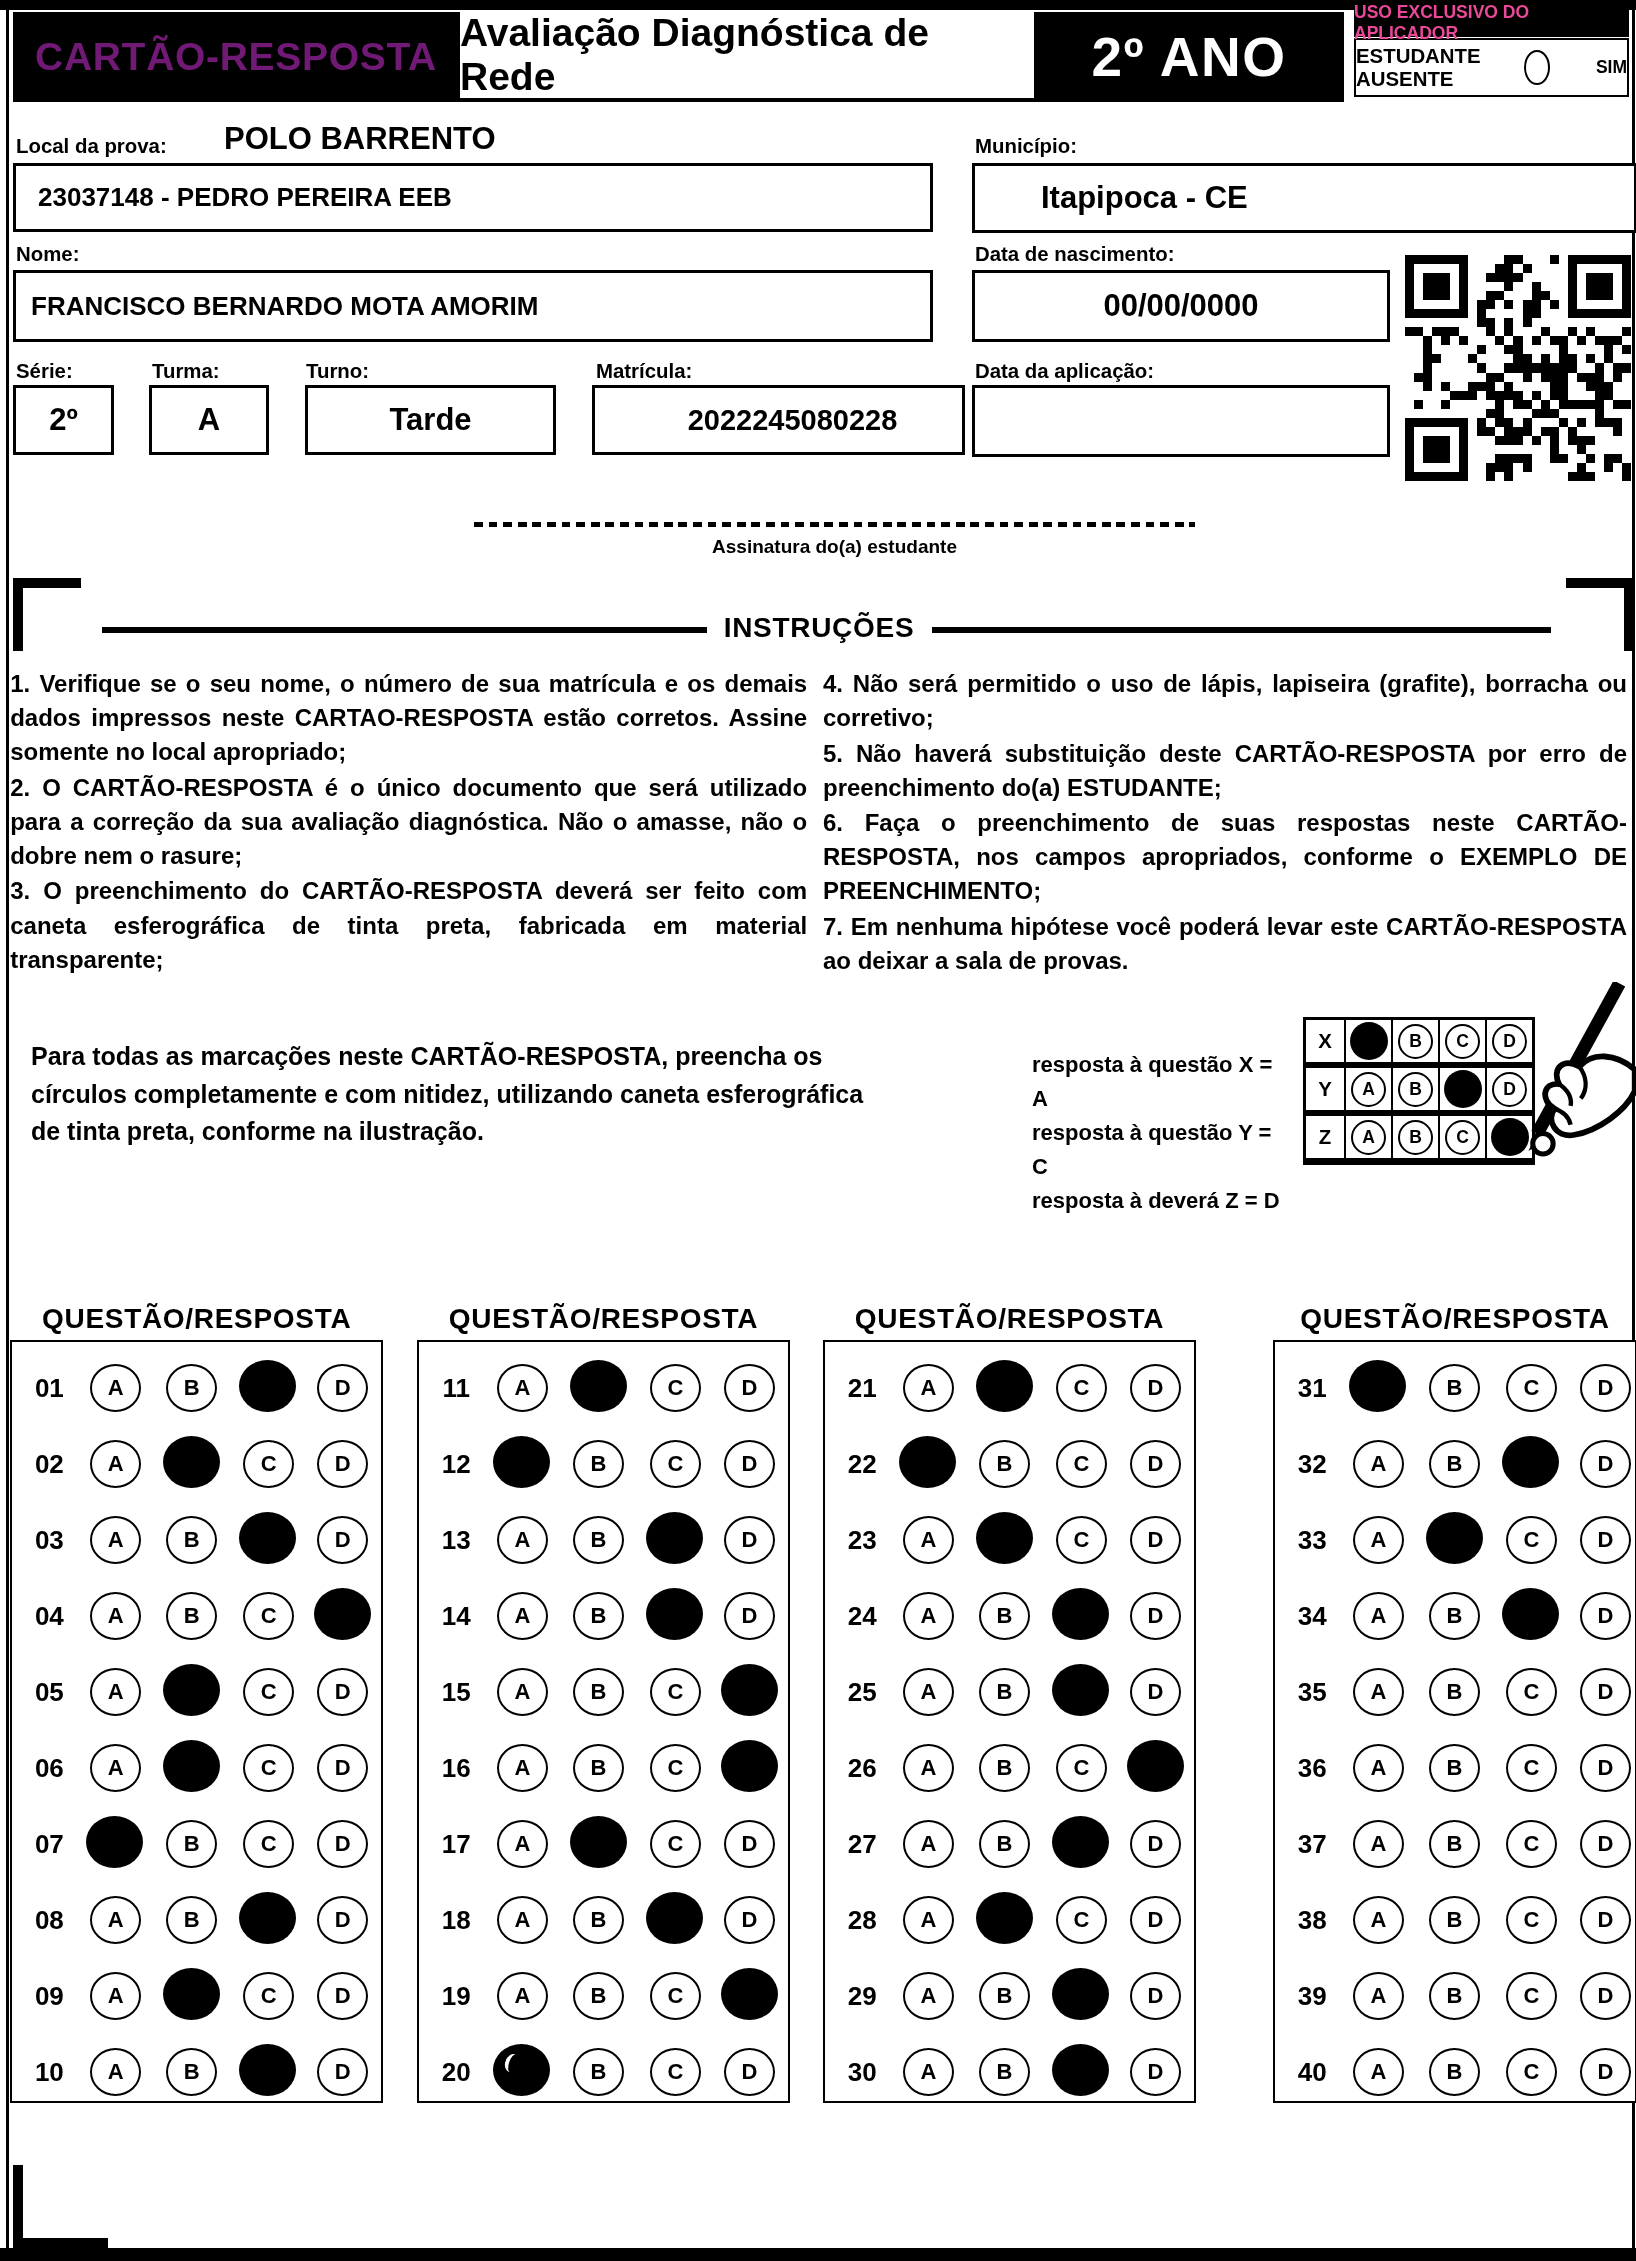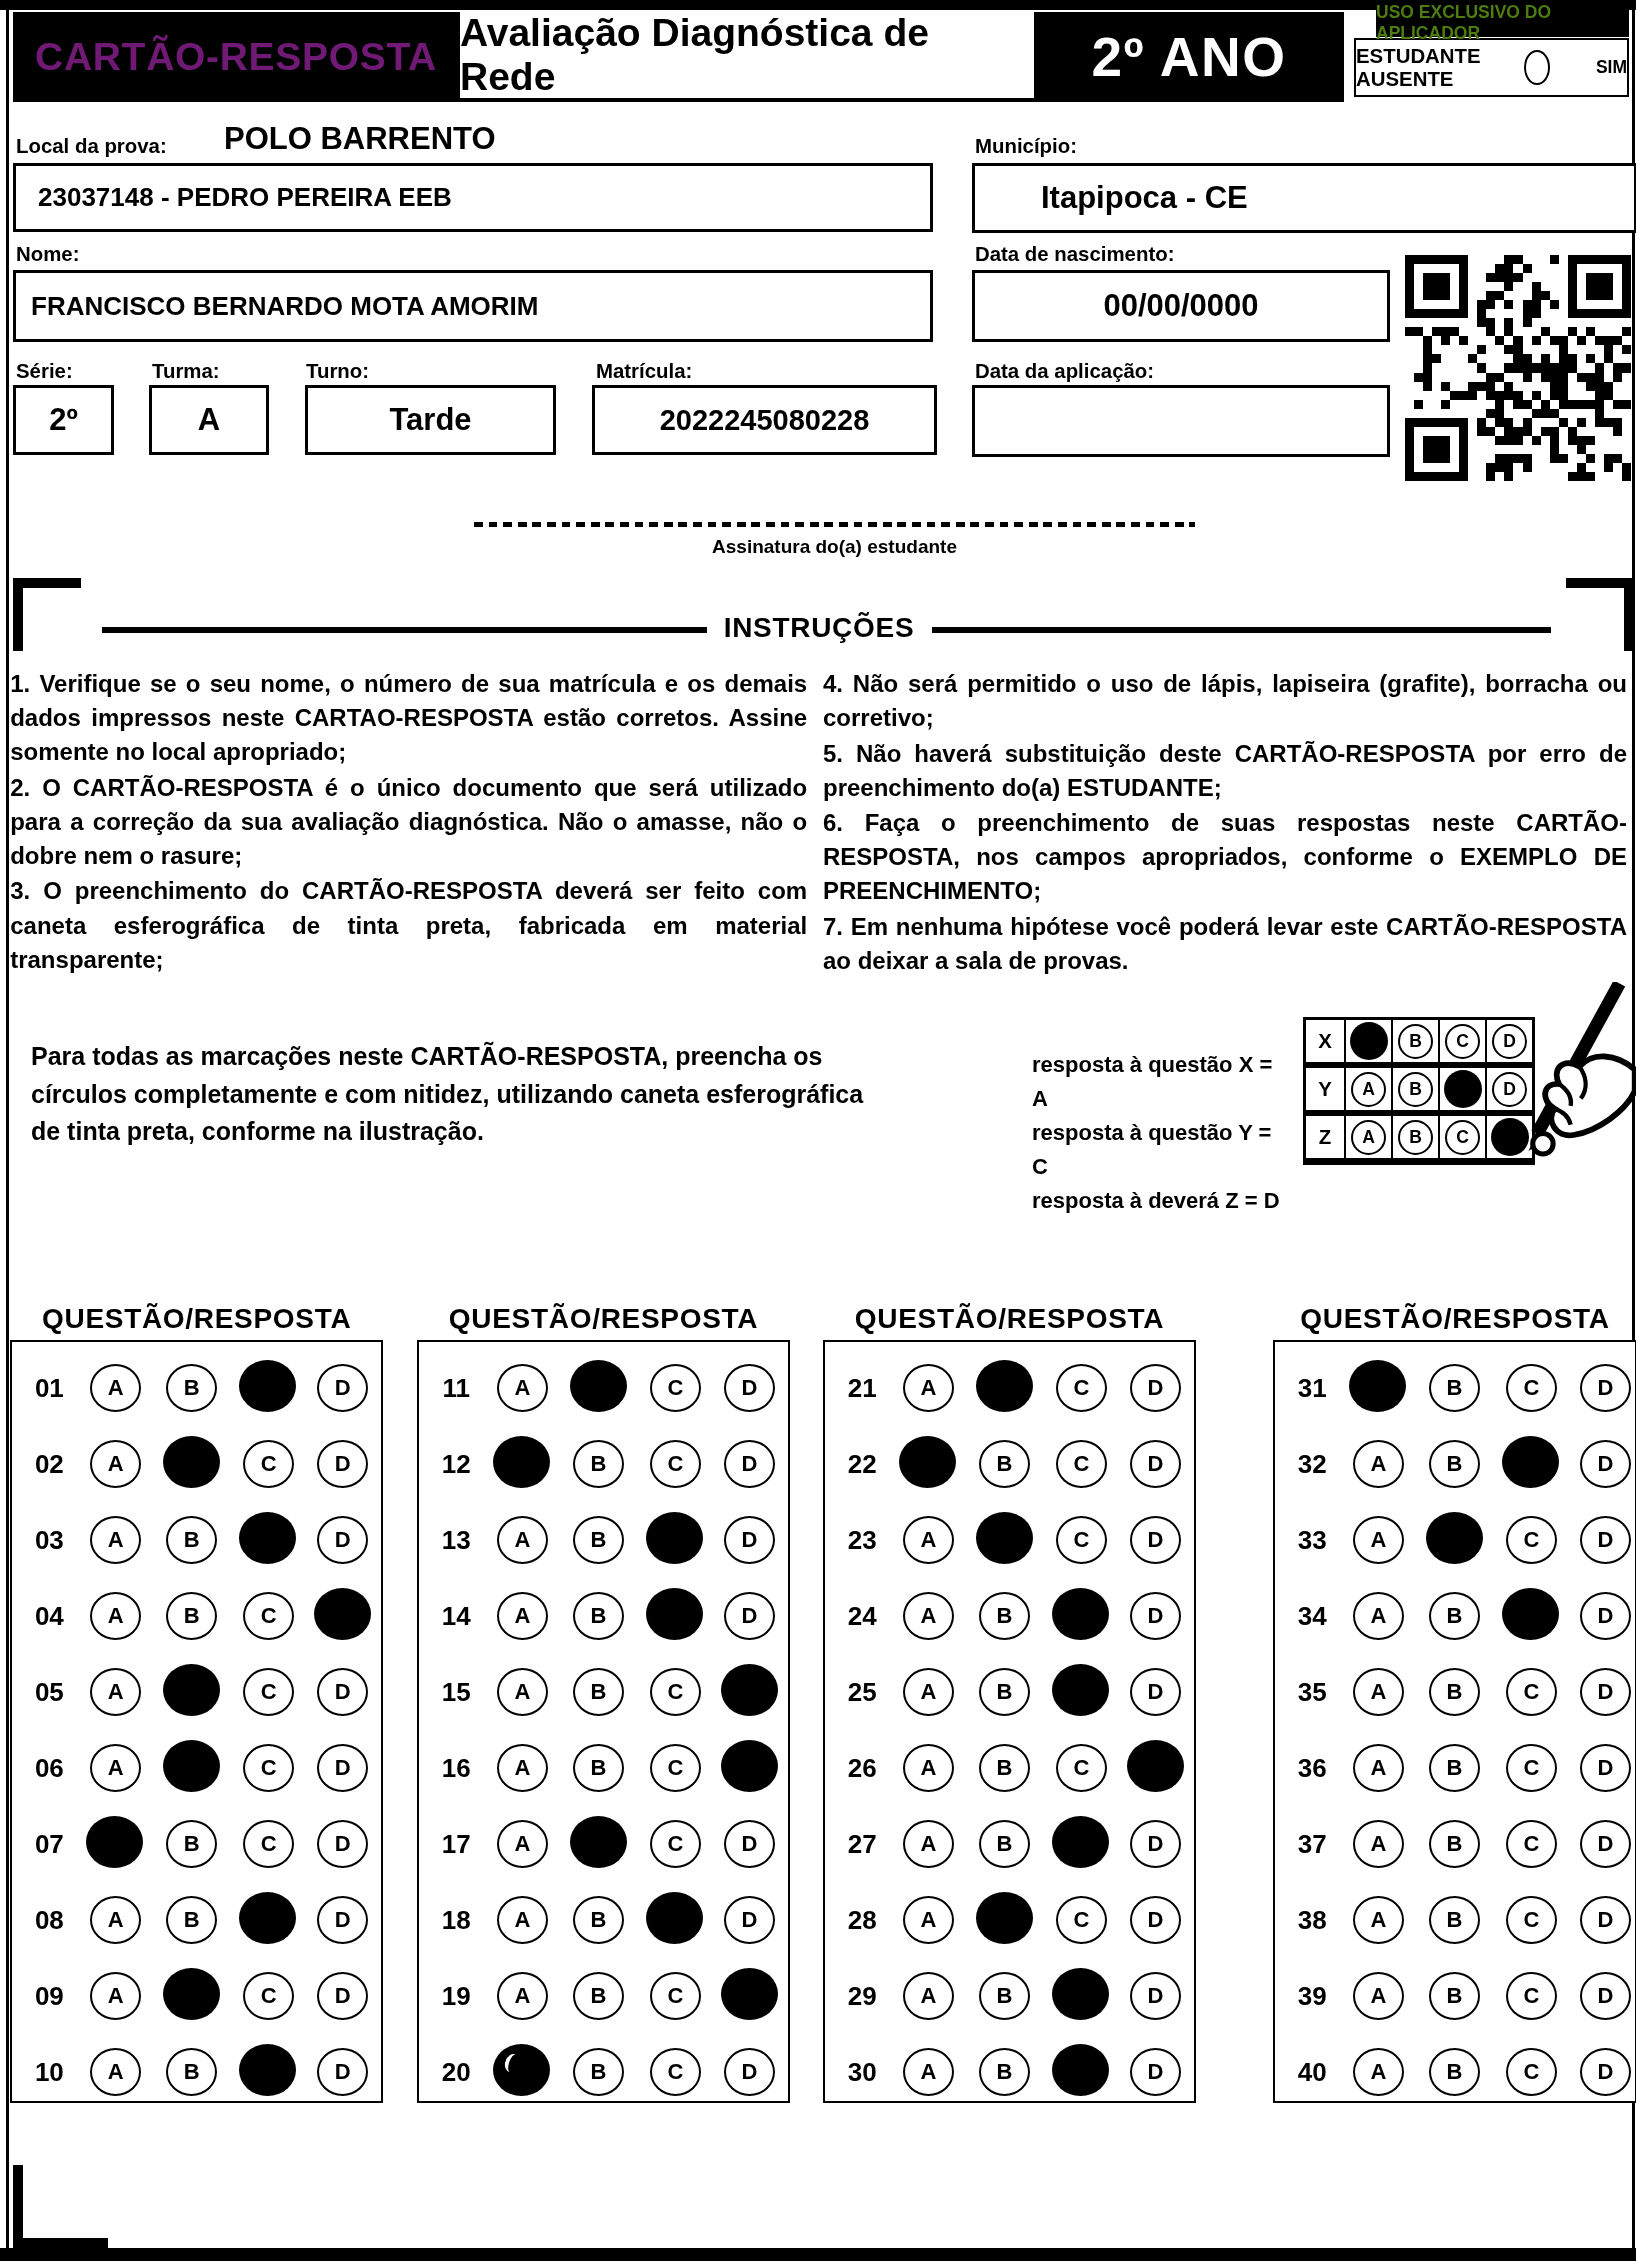--- a/index.html
+++ b/index.html
@@ -15,21 +15,21 @@
   .left-rule{left:5.8px;top:0;width:3.6px;height:2261px;background:#000;}
   .right-rule{left:1632px;top:0;width:2.9px;height:2261px;background:#000;}
   
   .hdr-strip{left:13px;top:11.7px;width:1331px;height:90px;background:#000;}
   .card-title{left:13px;top:11.7px;width:446px;height:90px;color:#701a75;font-size:39px;font-weight:700;display:flex;align-items:center;justify-content:center;letter-spacing:0.7px;}
   .exam-box{left:460px;top:11.7px;width:574px;height:86px;background:#fff;border-bottom:4.4px solid #000;display:flex;align-items:center;justify-content:center;}
   .exam-title{font-size:39px;font-weight:700;}
   .grade-box{left:1034px;top:11.7px;width:310px;height:90px;color:#fff;display:flex;align-items:center;justify-content:center;}
   .grade{font-size:55px;font-weight:800;letter-spacing:1.5px;}
   .aplicador-box{left:1354px;top:8.7px;width:275px;height:89px;}
-  .aplicador-head{height:28px;background:#000;color:#4d7c0f;font-size:17.5px;font-weight:700;display:flex;align-items:center;justify-content:center;margin-left:22px;}
+  .aplicador-head{height:28px;background:#000;color:#ec4899;font-size:17.5px;font-weight:700;display:flex;align-items:center;justify-content:center;}
   .aplicador-body{height:55px;border:2.9px solid #000;margin-top:1.5px;display:flex;align-items:center;justify-content:center;gap:5.8px;}
   .aplicador-body .lbl{font-size:20.4px;font-weight:700;}
   .absent-circle{width:31px;height:31px;border:2.9px solid #000;border-radius:50%;}
   .sim{font-size:17.5px;font-weight:700;margin-left:40px;}
   
   .flabel{font-size:20.4px;font-weight:700;}
   .fbox{border:3.6px solid #000;background:#fff;display:flex;align-items:center;}
   .fval{font-size:26px;font-weight:700;}
   .big-hand{font-size:31px;font-weight:700;}
   
@@ -324,21 +324,21 @@
 
   <div class="abs fbox" style="left:13px;top:385px;width:95px;height:64px;justify-content:center;">
     <span class="big-hand">2º</span>
   </div>
   <div class="abs fbox" style="left:149px;top:385px;width:114px;height:64px;justify-content:center;">
     <span class="big-hand">A</span>
   </div>
   <div class="abs fbox" style="left:305px;top:385px;width:245px;height:64px;justify-content:center;">
     <span class="big-hand">Tarde</span>
   </div>
-  <div class="abs fbox" style="left:592px;top:385px;width:339px;height:64px;justify-content:center;">
+  <div class="abs fbox" style="left:592px;top:385px;width:339px;height:64px;justify-content:center;padding-left:28px;">
     <span class="fval" style="font-size:29px;">2022245080228</span>
   </div>
   <div class="abs fbox" style="left:972px;top:385px;width:412px;height:66px;justify-content:center;">
     <span class="big-hand"></span>
   </div>
 
   <div class="abs sig-line"></div>
   <div class="abs sig-label">Assinatura do(a) estudante</div>
 
   <div class="abs bracket-tl"></div>

